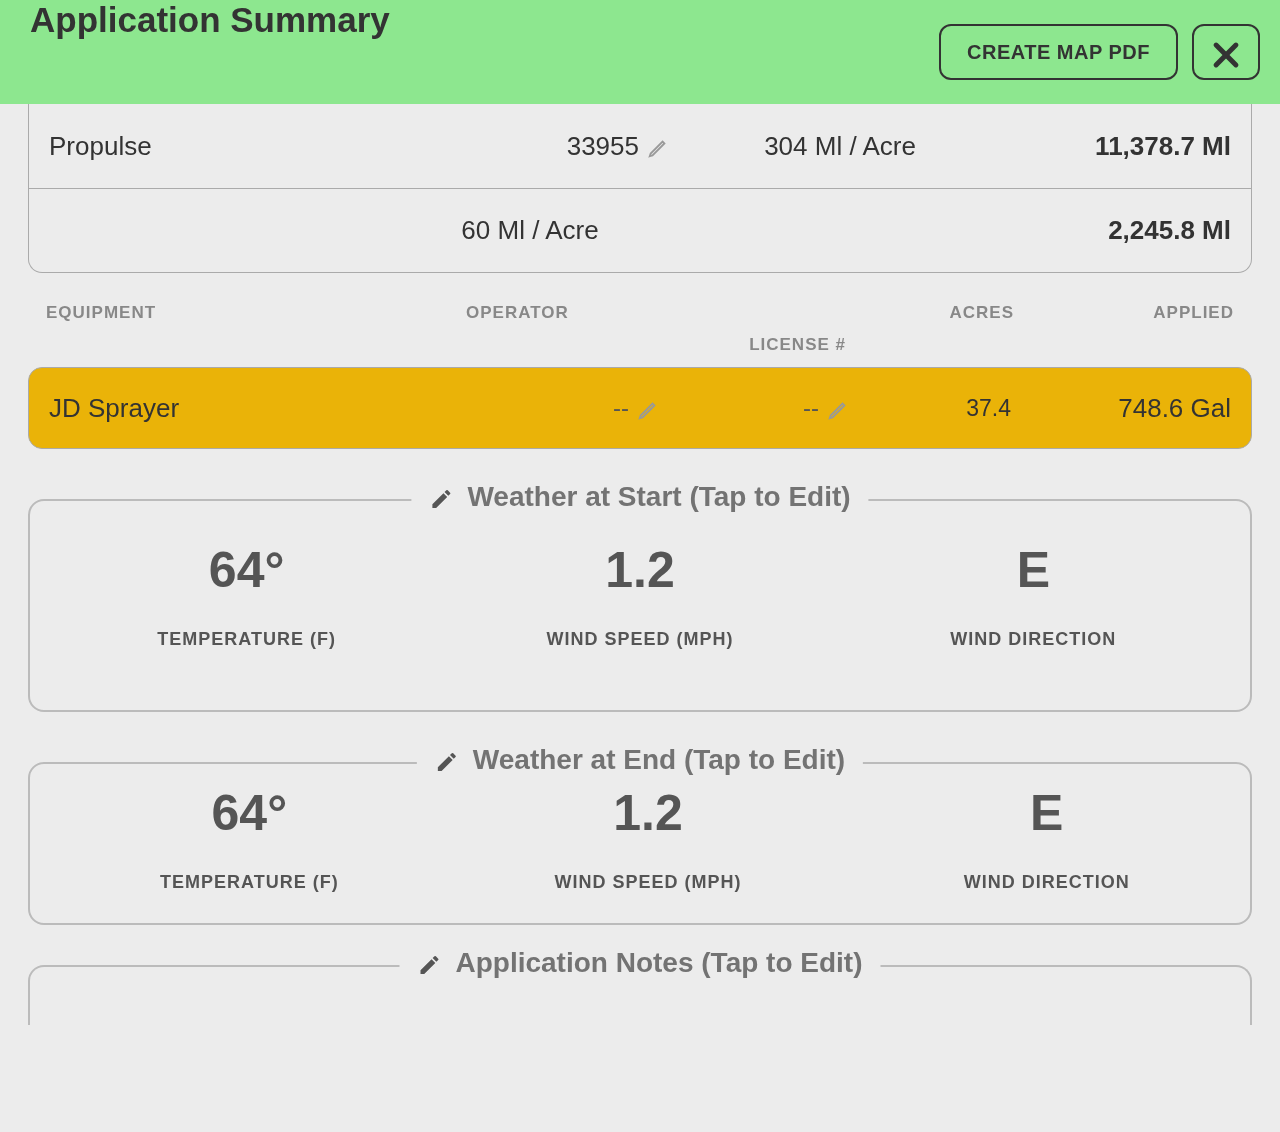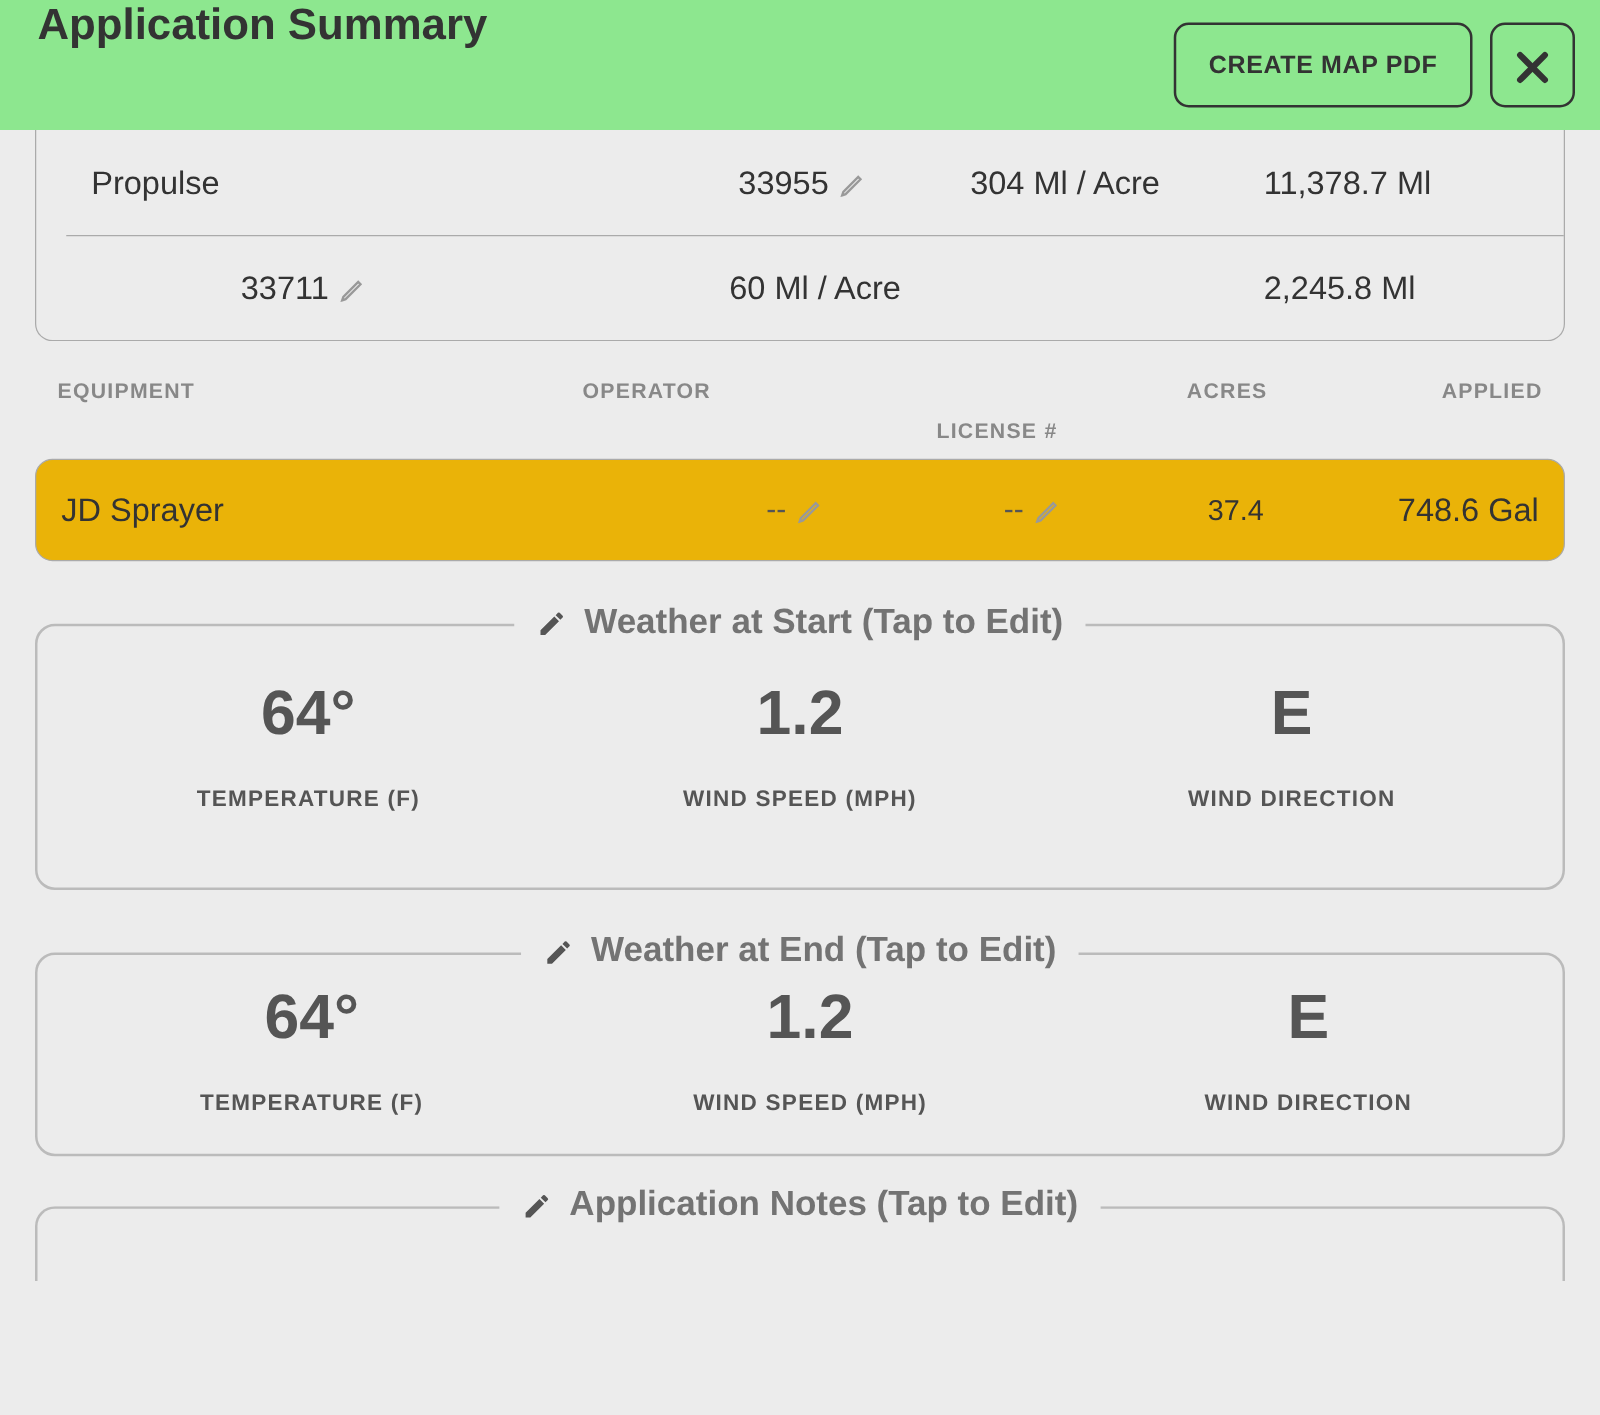--- a/index.html
+++ b/index.html
@@ -14,21 +14,21 @@
   .header-title {
     font-size: 35px;
     font-weight: 600;
     color: #333;
   }
   .header-actions { display: flex; gap: 14px; align-items: center; }
   .btn-outline {
     border: 2.5px solid #333;
     border-radius: 12px;
     background: transparent;
-    height: 68px;
+    height: 56px;
     display: flex;
     align-items: center;
     justify-content: center;
     font-weight: 700;
     font-size: 20px;
     color: #333;
     padding: 0 26px;
     letter-spacing: 0.5px;
     cursor: pointer;
   }
@@ -38,33 +38,32 @@
     font-size: 40px;
   }
   .content { padding: 0 28px; }
   .product-table {
     border: 1.5px solid #aaa;
     border-bottom-left-radius: 14px;
     border-bottom-right-radius: 14px;
     border-top: none;
     margin-top: 0;
     background: #ececec;
-    padding-left: 24px;
   }
   .product-row {
     display: flex;
     align-items: center;
     height: 84px;
     padding: 0 20px;
   }
   .product-row + .product-row { border-top: 1.5px solid #aaa; }
   .col-name { flex: 0 0 400px; font-size: 26px; font-weight: 500; color: #333; }
   .col-code { flex: 0 0 220px; font-size: 26px; font-weight: 500; color: #333; display: flex; align-items: center; gap: 8px; justify-content: flex-end; }
   .col-rate { flex: 1; font-size: 26px; font-weight: 500; color: #333; text-align: center; }
-  .col-total { flex: 0 0 220px; font-size: 26px; font-weight: 400; color: #333; text-align: left; }
+  .col-total { flex: 0 0 220px; font-size: 26px; font-weight: 700; color: #333; text-align: right; }
   .pencil-icon { color: #999; cursor: pointer; }
   .section-headers {
     display: flex;
     padding: 30px 18px 12px 18px;
   }
   .hcol { color: #888; font-size: 17px; font-weight: 700; letter-spacing: 1px; }
   .hcol-equip { flex: 0 0 420px; }
   .hcol-op { flex: 0 0 190px; }
   .hcol-lic { flex: 0 0 190px; text-align: right; margin-top: 32px; }
   .hcol-acres { flex: 1; text-align: right; padding-right: 40px;}
@@ -149,28 +148,20 @@
         <span class="pencil-icon">
           <svg width="22" height="22" viewBox="0 0 24 24" fill="none" stroke="#999" stroke-width="2">
               <path d="M3 21l3-1 13-13-2-2L4 18l-1 3z"></path>
             </svg>
         </span>
       </div>
       <div class="col-rate">304 Ml / Acre</div>
       <div class="col-total">11,378.7 Ml</div>
     </div>
     <div class="product-row">
-      <div class="col-code">
-        <span>33711</span>
-        <span class="pencil-icon">
-          <svg width="22" height="22" viewBox="0 0 24 24" fill="none" stroke="#999" stroke-width="2">
-              <path d="M3 21l3-1 13-13-2-2L4 18l-1 3z"></path>
-            </svg>
-        </span>
-      </div>
       <div class="col-rate">60 Ml / Acre</div>
       <div class="col-total">2,245.8 Ml</div>
     </div>
   </div>
 
   <div class="section-headers">
     <div class="hcol hcol-equip">EQUIPMENT</div>
     <div class="hcol hcol-op">OPERATOR</div>
     <div class="hcol hcol-lic">LICENSE #</div>
     <div class="hcol hcol-acres">ACRES</div>

